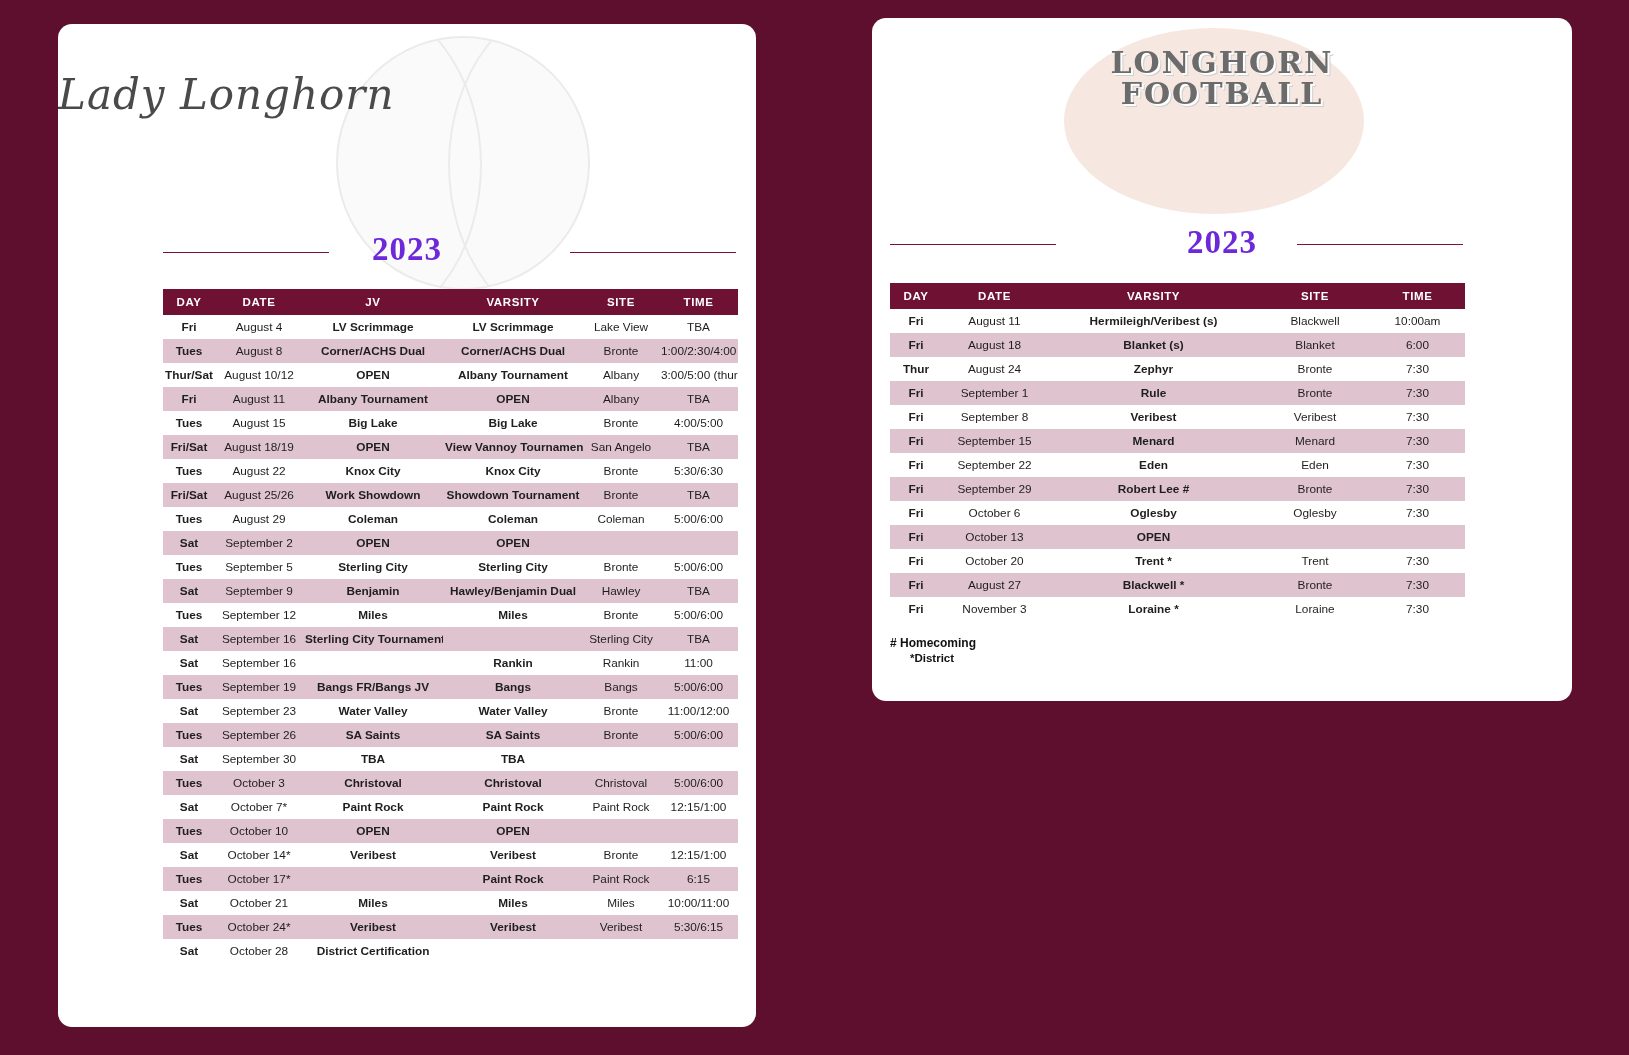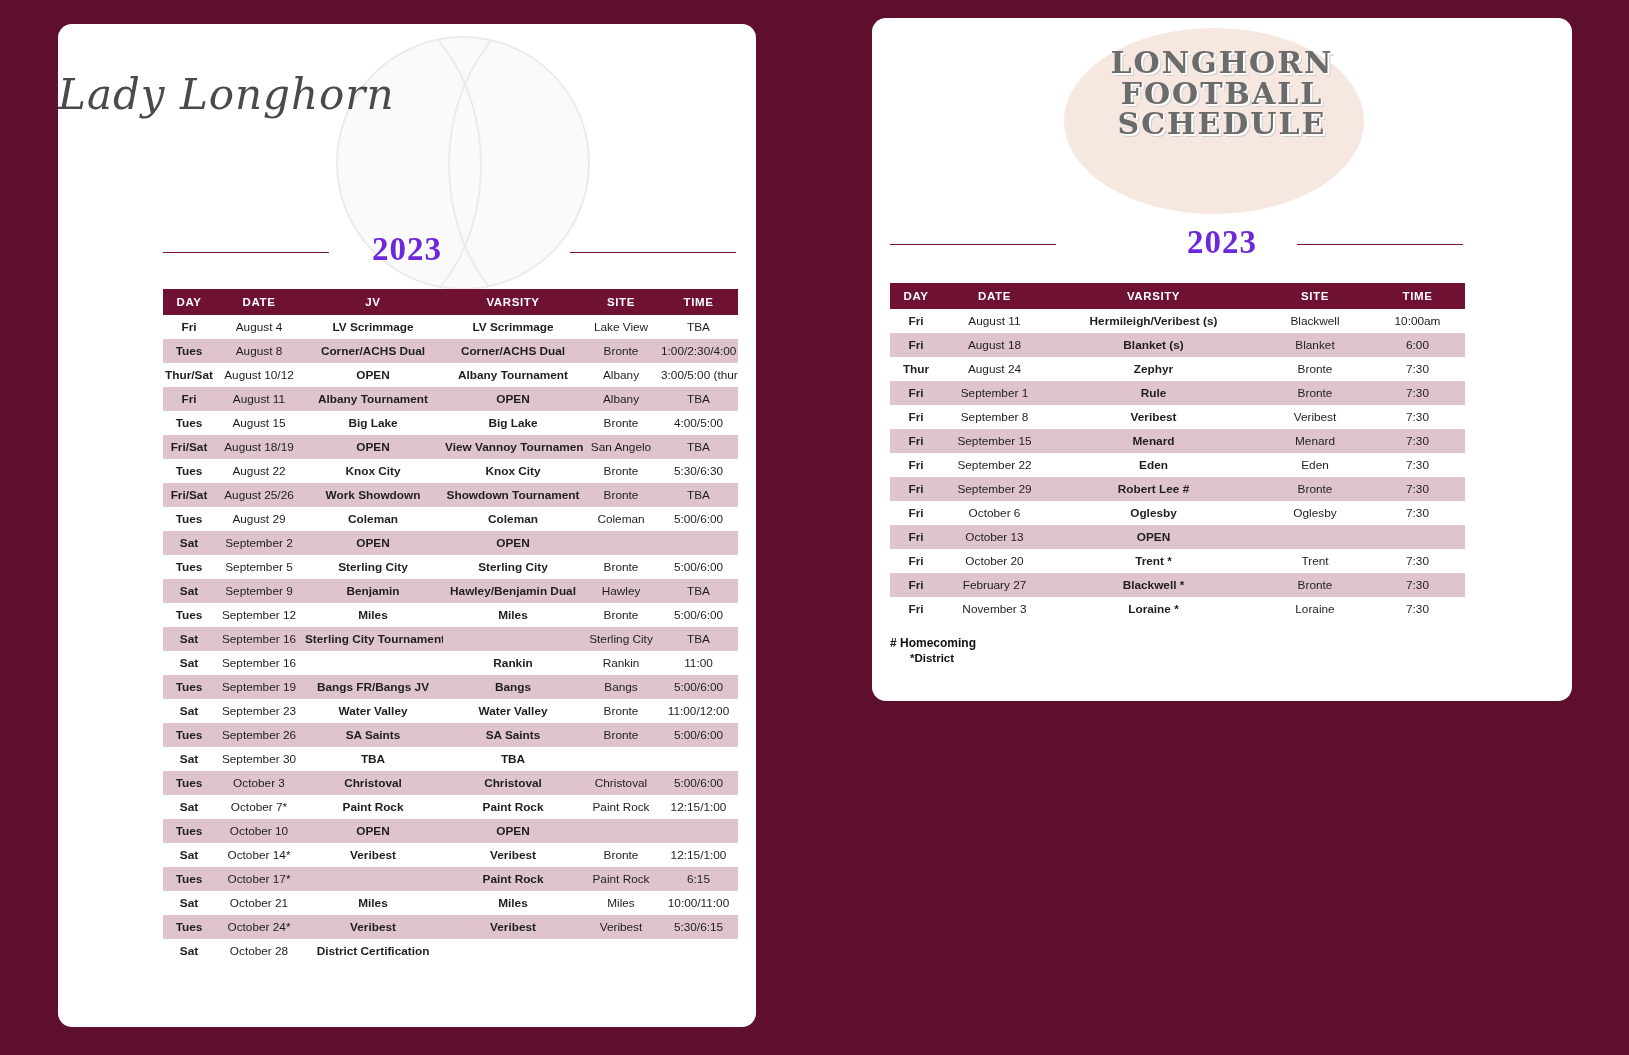--- a/index.html
+++ b/index.html
@@ -454,21 +454,20 @@
     </table>
   </div>
 
   <div class="card" id="football-card">
 
     <div class="wm-football"></div>
 
     <div class="fb-title">
       <div>LONGHORN</div>
       <div>FOOTBALL</div>
-      <div>SCHEDULE</div>
     </div>
 
     <div class="rule" id="fb-rule-l"></div>
     <div class="rule" id="fb-rule-r"></div>
     <div class="year" id="fb-year">2023</div>
 
     <table class="sched" id="fb-table">
       <colgroup>
         <col class="f-day">
           <col class="f-date">
@@ -558,21 +557,21 @@
           </tr>
           <tr>
             <td class="day">Fri</td>
             <td class="">October 20</td>
             <td class="opp">Trent *</td>
             <td class="">Trent</td>
             <td class="">7:30</td>
           </tr>
           <tr class="alt">
             <td class="day">Fri</td>
-            <td class="">February 27</td>
+            <td class="">August 27</td>
             <td class="opp">Blackwell *</td>
             <td class="">Bronte</td>
             <td class="">7:30</td>
           </tr>
           <tr>
             <td class="day">Fri</td>
             <td class="">November 3</td>
             <td class="opp">Loraine *</td>
             <td class="">Loraine</td>
             <td class="">7:30</td>

